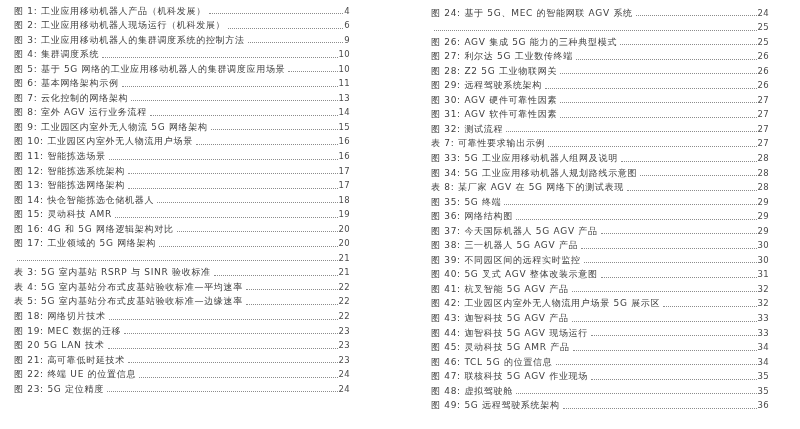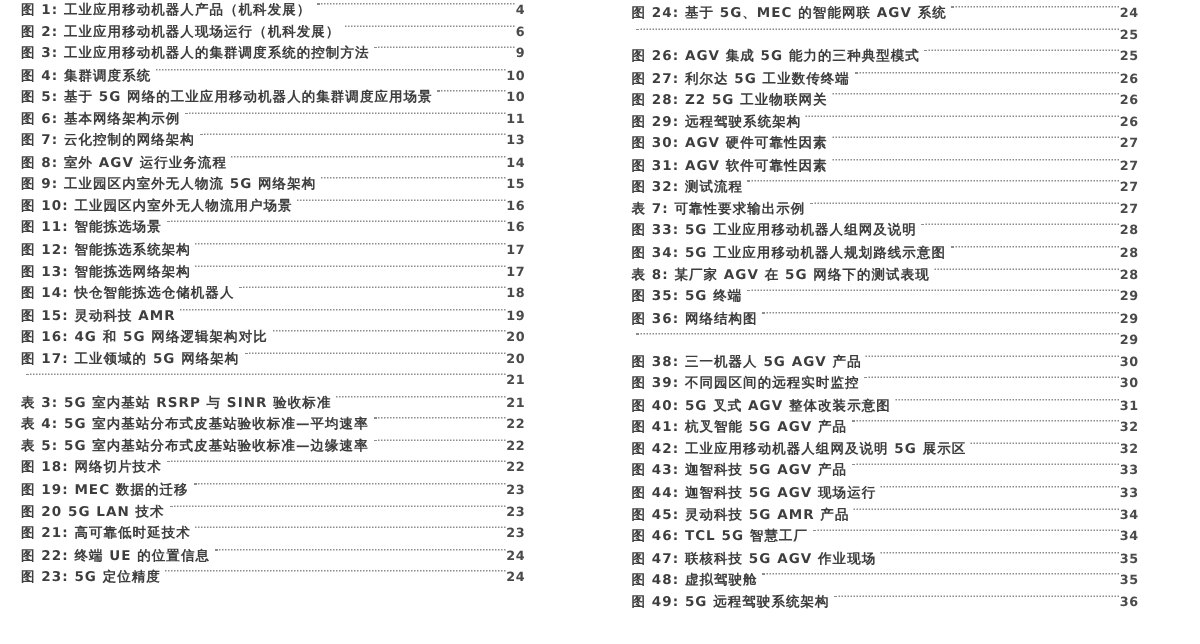--- a/index.html
+++ b/index.html
@@ -3,24 +3,24 @@
 <meta charset="utf-8">
 <style>
   html,body{margin:0;padding:0;}
   body{
     width:800px;height:429px;background:#ffffff;overflow:hidden;
     font-family:"DejaVu Sans","Liberation Sans",sans-serif;
     position:relative;
   }
   .toc-col{position:absolute;display:flex;flex-direction:column;}
   #col-left{left:14px;top:2px;width:336px;}
-  #col-right{left:421px;top:4px;width:338px;}
+  #col-right{left:431px;top:4px;width:338px;}
   .row{
-    height:14.55px;display:flex;align-items:flex-start;
-    font-size:9px;color:#3e3e3e;cursor:pointer;font-weight:bold;
+    height:14.55px;display:flex;align-items:flex-end;
+    font-size:9px;color:#3e3e3e;cursor:pointer;
   }
   .row .t{
     white-space:nowrap;letter-spacing:0.7px;line-height:11px;
   }
   .row .leader{
     flex:1 1 auto;min-width:6px;
     border-bottom:1.4px dotted #8c8c8c;
     margin:0 1px 2.5px 3px;
   }
   .row .p{
@@ -235,20 +235,21 @@
       <span class="t">图 35: 5G 终端</span>
       <span class="leader"></span>
       <span class="p">29</span>
     </div>
     <div class="row">
       <span class="t">图 36: 网络结构图</span>
       <span class="leader"></span>
       <span class="p">29</span>
     </div>
     <div class="row">
+      <span class="t">图 37: 今天国际机器人 5G AGV 产品</span>
       <span class="leader"></span>
       <span class="p">29</span>
     </div>
     <div class="row">
       <span class="t">图 38: 三一机器人 5G AGV 产品</span>
       <span class="leader"></span>
       <span class="p">30</span>
     </div>
     <div class="row">
       <span class="t">图 39: 不同园区间的远程实时监控</span>
@@ -259,41 +260,41 @@
       <span class="t">图 40: 5G 叉式 AGV 整体改装示意图</span>
       <span class="leader"></span>
       <span class="p">31</span>
     </div>
     <div class="row">
       <span class="t">图 41: 杭叉智能 5G AGV 产品</span>
       <span class="leader"></span>
       <span class="p">32</span>
     </div>
     <div class="row">
-      <span class="t">图 42: 工业应用移动机器人组网及说明 5G 展示区</span>
+      <span class="t">图 42: 工业园区内室外无人物流用户场景 5G 展示区</span>
       <span class="leader"></span>
       <span class="p">32</span>
     </div>
     <div class="row">
       <span class="t">图 43: 迦智科技 5G AGV 产品</span>
       <span class="leader"></span>
       <span class="p">33</span>
     </div>
     <div class="row">
       <span class="t">图 44: 迦智科技 5G AGV 现场运行</span>
       <span class="leader"></span>
       <span class="p">33</span>
     </div>
     <div class="row">
       <span class="t">图 45: 灵动科技 5G AMR 产品</span>
       <span class="leader"></span>
       <span class="p">34</span>
     </div>
     <div class="row">
-      <span class="t">图 46: TCL 5G 智慧工厂</span>
+      <span class="t">图 46: TCL 5G 的位置信息</span>
       <span class="leader"></span>
       <span class="p">34</span>
     </div>
     <div class="row">
       <span class="t">图 47: 联核科技 5G AGV 作业现场</span>
       <span class="leader"></span>
       <span class="p">35</span>
     </div>
     <div class="row">
       <span class="t">图 48: 虚拟驾驶舱</span>

